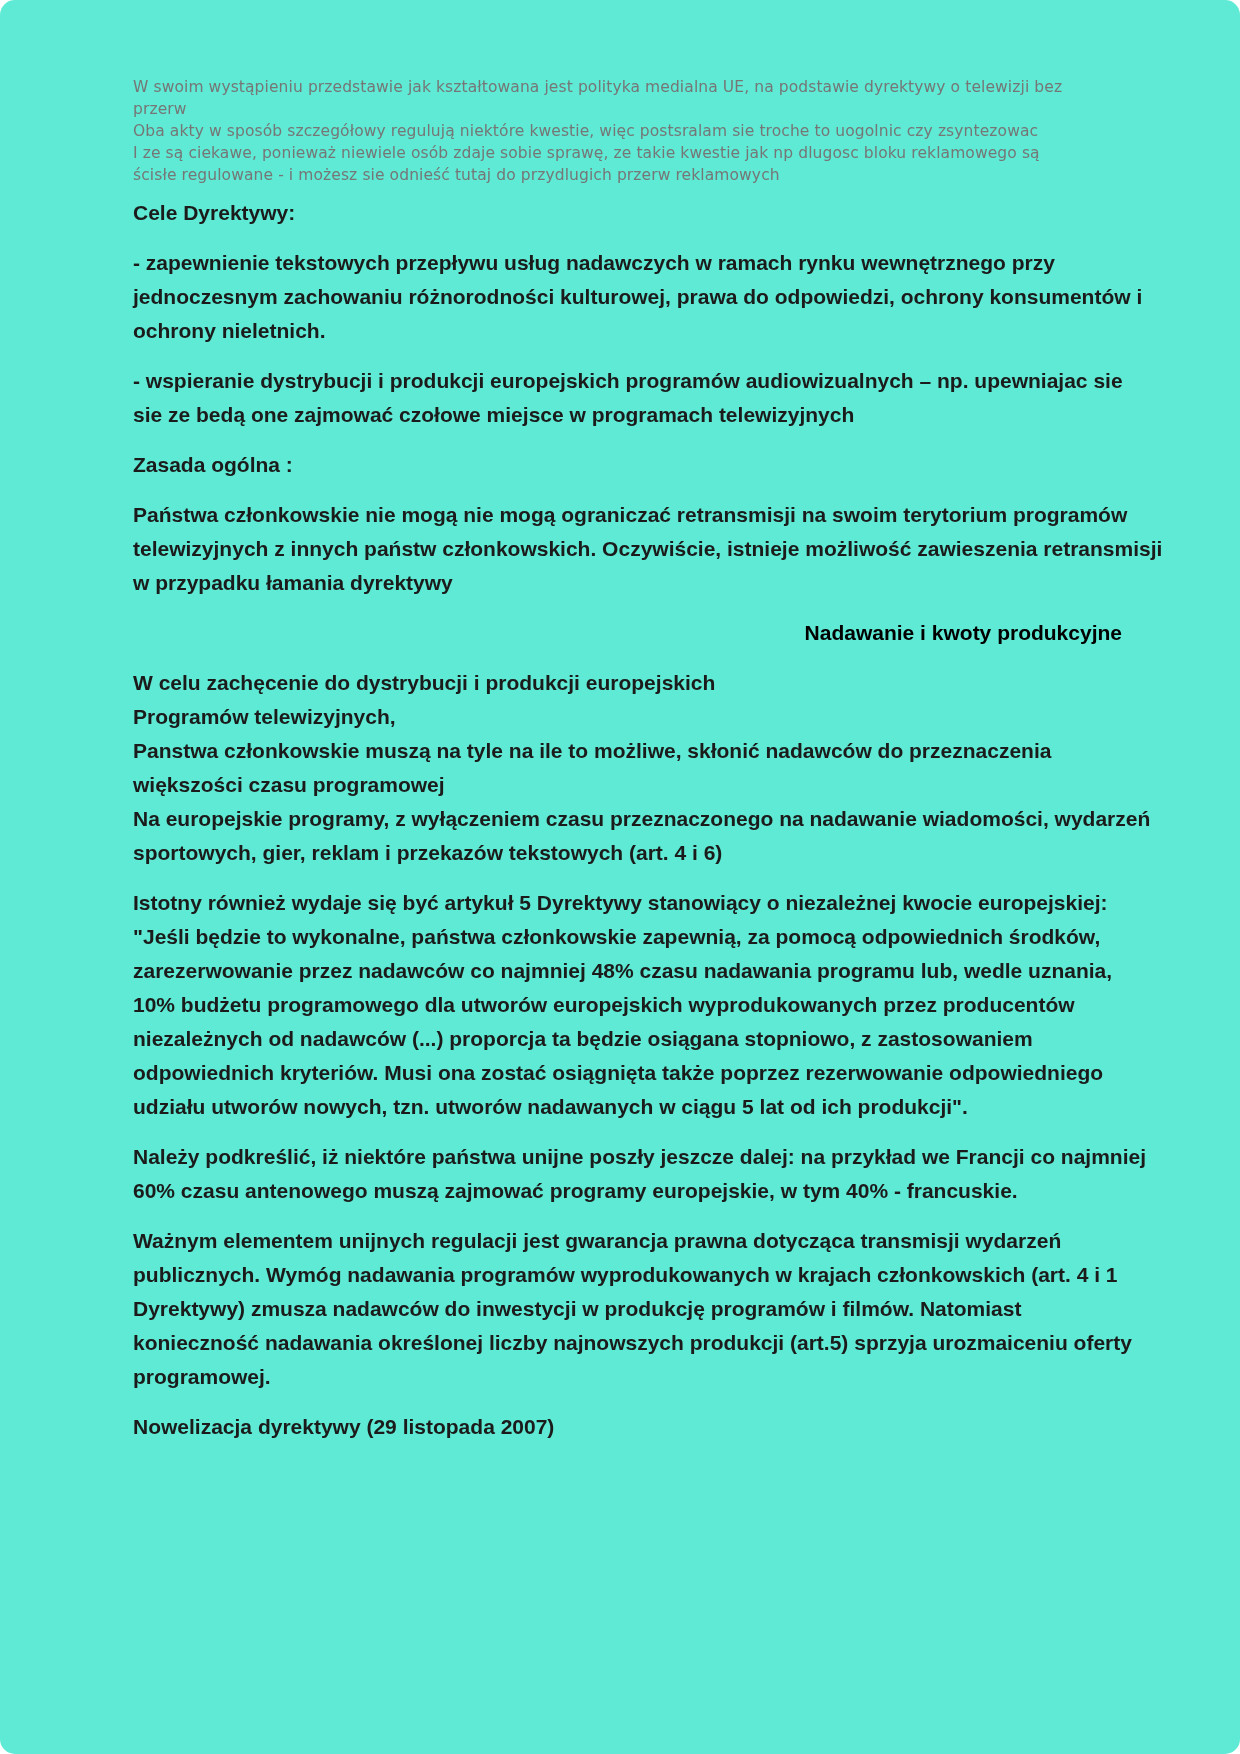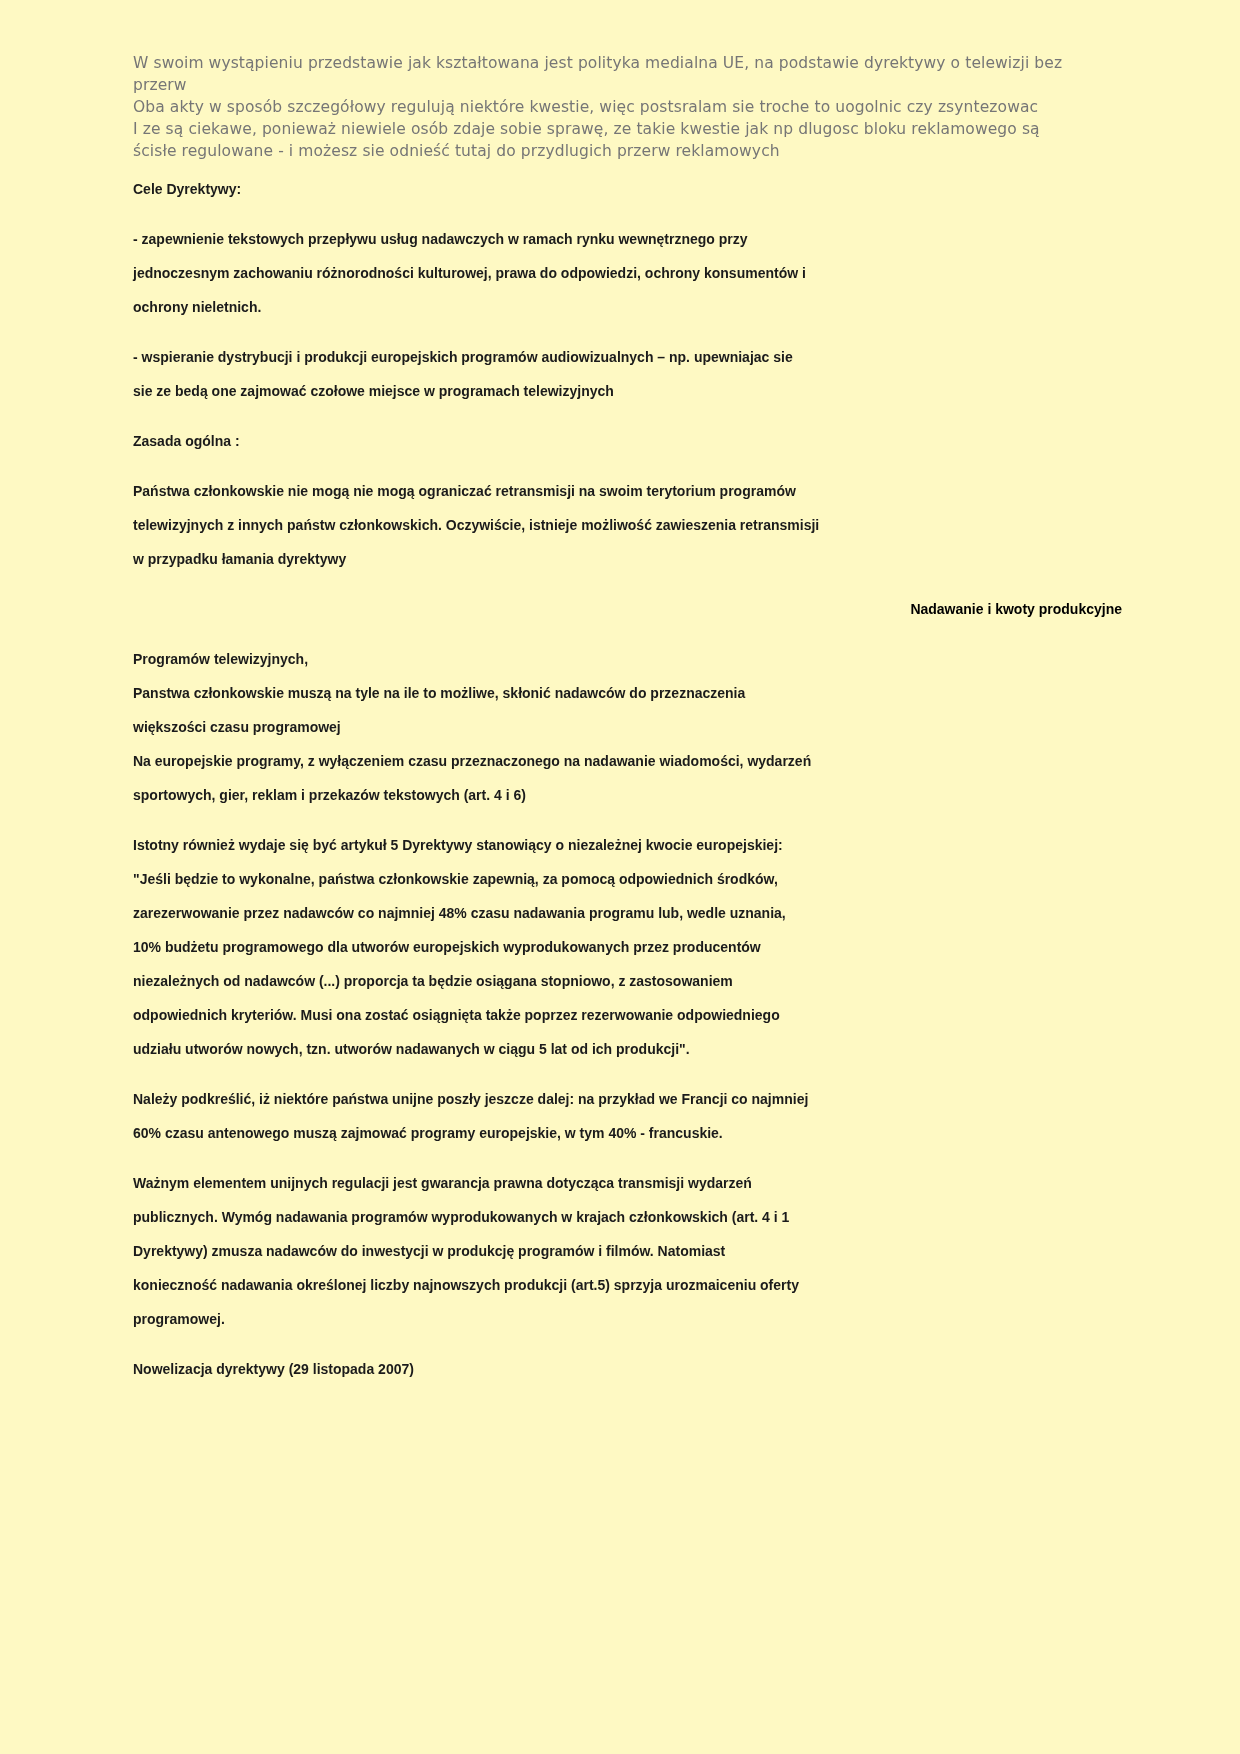--- a/index.html
+++ b/index.html
@@ -4,39 +4,40 @@
 <style>
   html, body {
     margin: 0;
     padding: 0;
     background: #ffffff;
   }
   .page {
     position: relative;
     width: 1240px;
     height: 1754px;
-    background: #fef9c3;
+    background: #5eead4;
     overflow: hidden;
     box-sizing: border-box;
-    padding: 52px 118px 0 133px;
+    padding: 76px 118px 0 133px;
+    border-radius: 15px;
   }
   .intro {
     font-family: "DejaVu Sans", sans-serif;
     font-size: 15.5px;
     line-height: 22px;
     color: #767676;
     letter-spacing: 0.1px;
   }
   .intro .intro-line {
     white-space: nowrap;
   }
   .doc-body {
     margin-top: 10px;
     font-family: "Liberation Sans", sans-serif;
-    font-size: 14px;
+    font-size: 21px;
     font-weight: 600;
     line-height: 34px;
     color: #1b1b1b;
   }
   .block {
     margin: 0 0 16px 0;
   }
   .block.bold {
     font-weight: 700;
     color: #000000;
@@ -75,20 +76,21 @@
       </div>
       <div class="block normal">
         <div class="line">Państwa członkowskie nie mogą nie mogą ograniczać retransmisji na swoim terytorium programów</div>
         <div class="line">telewizyjnych z innych państw członkowskich. Oczywiście, istnieje możliwość zawieszenia retransmisji</div>
         <div class="line">w przypadku łamania dyrektywy</div>
       </div>
       <div class="block bold">
         <div class="line">Nadawanie i kwoty produkcyjne</div>
       </div>
       <div class="block normal">
+        <div class="line">W celu zachęcenie do dystrybucji i produkcji europejskich</div>
         <div class="line">Programów telewizyjnych,</div>
         <div class="line">Panstwa członkowskie muszą na tyle na ile to możliwe, skłonić nadawców do przeznaczenia</div>
         <div class="line">większości czasu programowej</div>
         <div class="line">Na europejskie programy, z wyłączeniem czasu przeznaczonego na nadawanie wiadomości, wydarzeń</div>
         <div class="line">sportowych, gier, reklam i przekazów tekstowych (art. 4 i 6)</div>
       </div>
       <div class="block normal">
         <div class="line">Istotny również wydaje się być artykuł 5  Dyrektywy stanowiący o niezależnej kwocie europejskiej:</div>
         <div class="line">"Jeśli będzie to wykonalne, państwa członkowskie zapewnią, za pomocą odpowiednich środków,</div>
         <div class="line">zarezerwowanie przez nadawców co najmniej 48% czasu nadawania programu lub, wedle uznania,</div>

